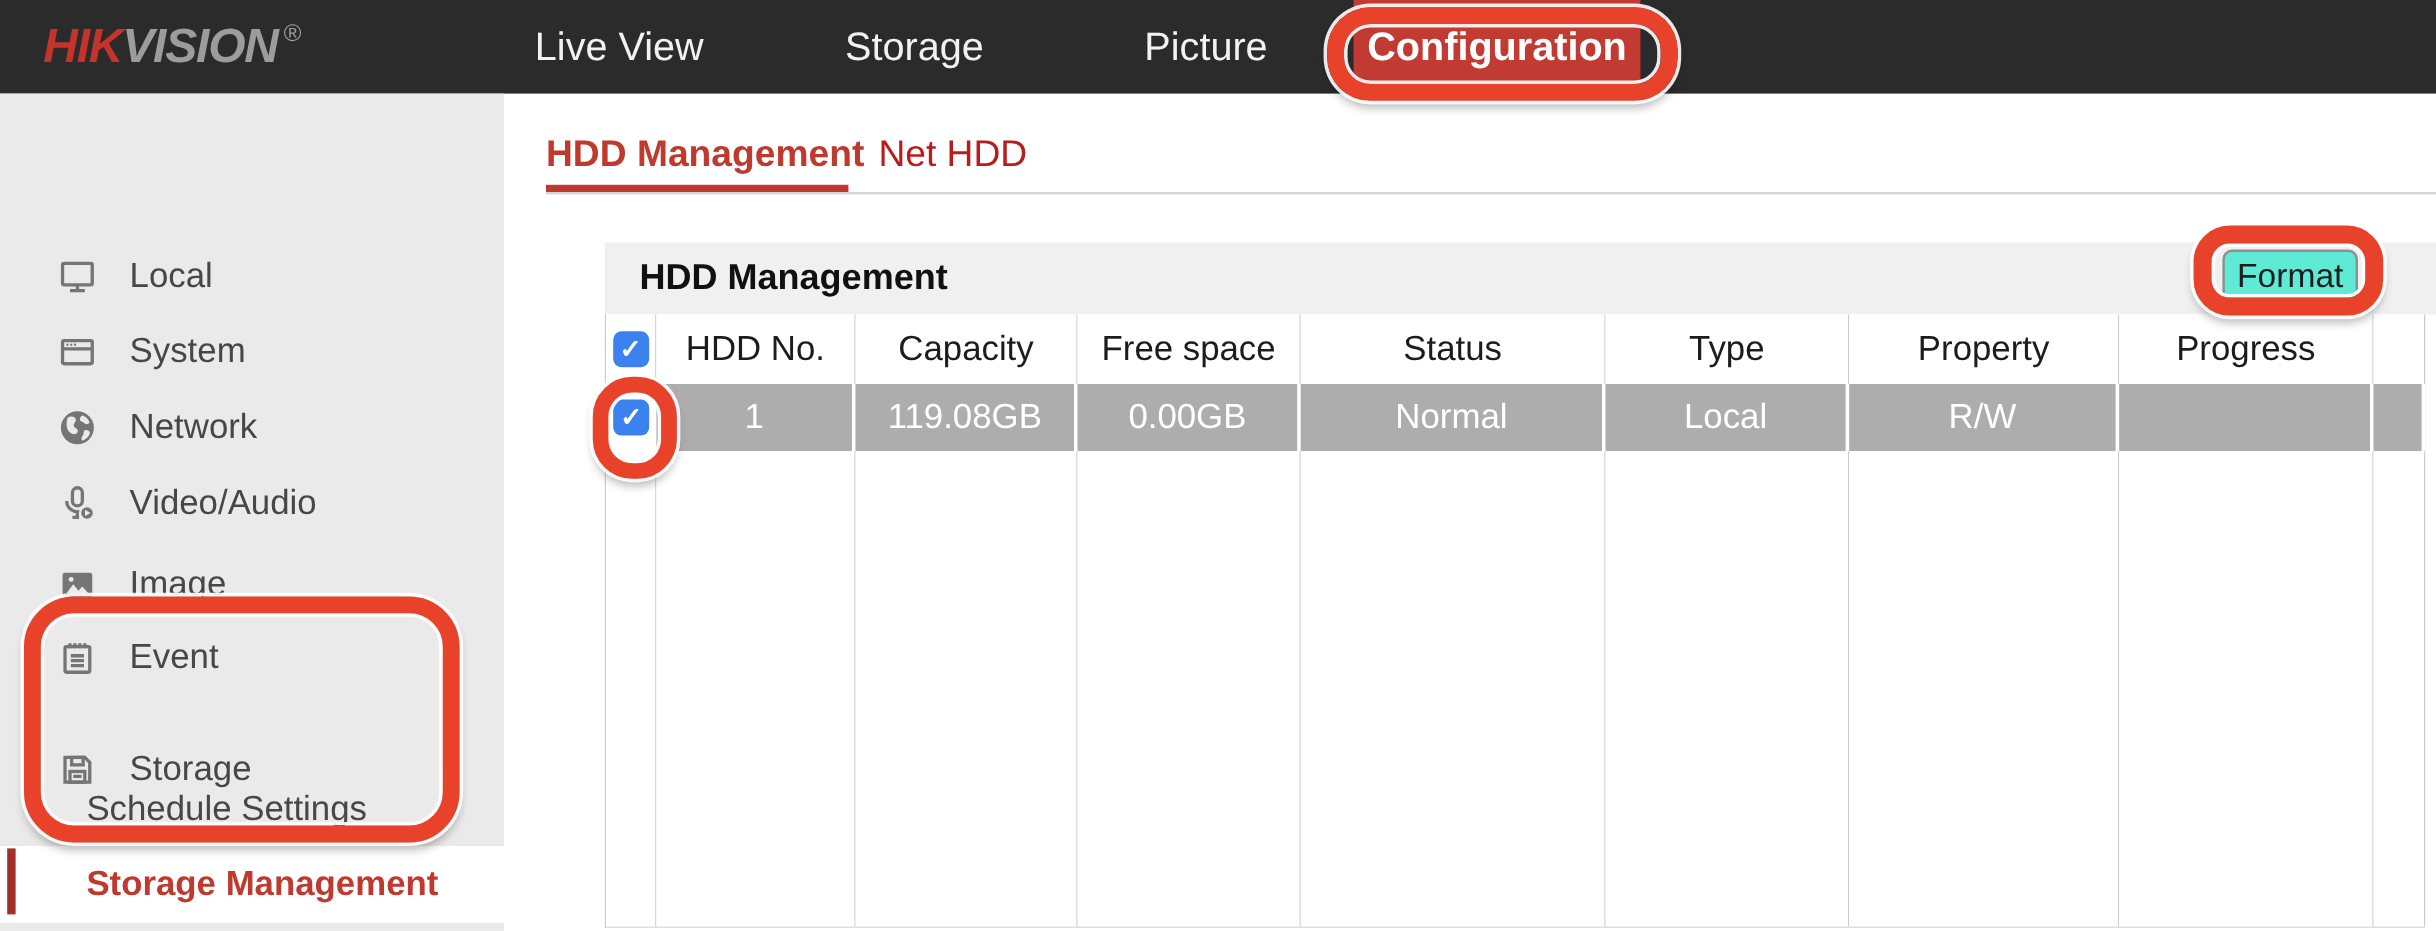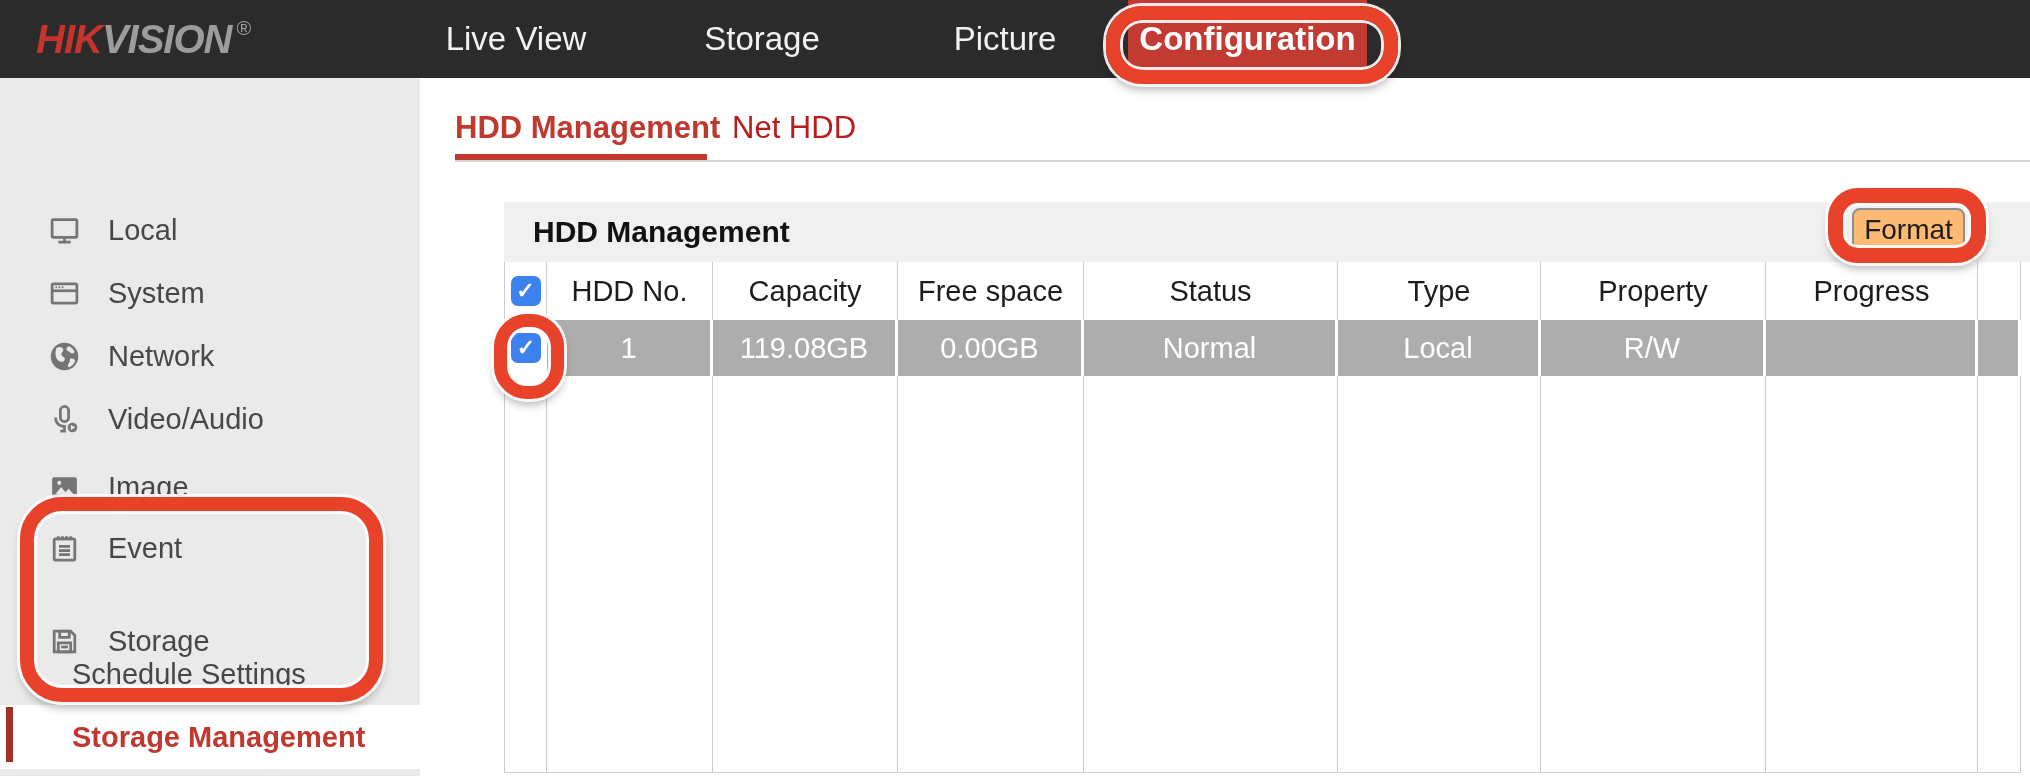--- a/index.html
+++ b/index.html
@@ -31,21 +31,21 @@
   
   .tab { position:absolute; top:100px; height:55px; line-height:55px; font-size:31px; cursor:pointer; white-space:nowrap; }
   .tab.active { left:455px; width:252px; text-align:center; color:#c0392f; font-weight:700; }
   .tab.inactive { left:732px; color:#b91c1c; }
   .tab-grayline { position:absolute; left:455px; top:160px; width:1575px; height:2px; background:#d6d6d6; }
   .tab-underline { position:absolute; left:455px; top:154px; width:252px; height:6px; background:#c0392f; }
 
   
   .panel-header { position:absolute; left:504px; top:202px; width:1526px; height:60px; background:#f0f0f0; }
   .panel-title { position:absolute; left:29px; top:0; height:60px; line-height:60px; font-size:30px; font-weight:700; color:#111; }
-  .format-btn { position:absolute; left:1852px; top:208px; width:113px; height:44px; background:#fdba74;
+  .format-btn { position:absolute; left:1852px; top:208px; width:113px; height:44px; background:#5eead4;
                 border:2px solid #8f8f8f; border-radius:8px; font-size:28px; color:#1d1d1d;
                 display:flex; align-items:center; justify-content:center; cursor:pointer;
                 font-family:"Liberation Sans", sans-serif; }
 
   
   .tbl { position:absolute; left:504px; top:262px; width:1517px;
          display:grid; grid-template-columns:42px 166px 185px 186px 254px 203px 225px 212px 43px;
          grid-template-rows:58px 56px 396px; border-left:1px solid #ccc; border-bottom:1px solid #ccc; }
   .cell { border-right:1px solid #ccc; display:flex; align-items:center; justify-content:center; background:#fff; }
   .cell.head { font-size:29px; color:#1c1c1c; }

